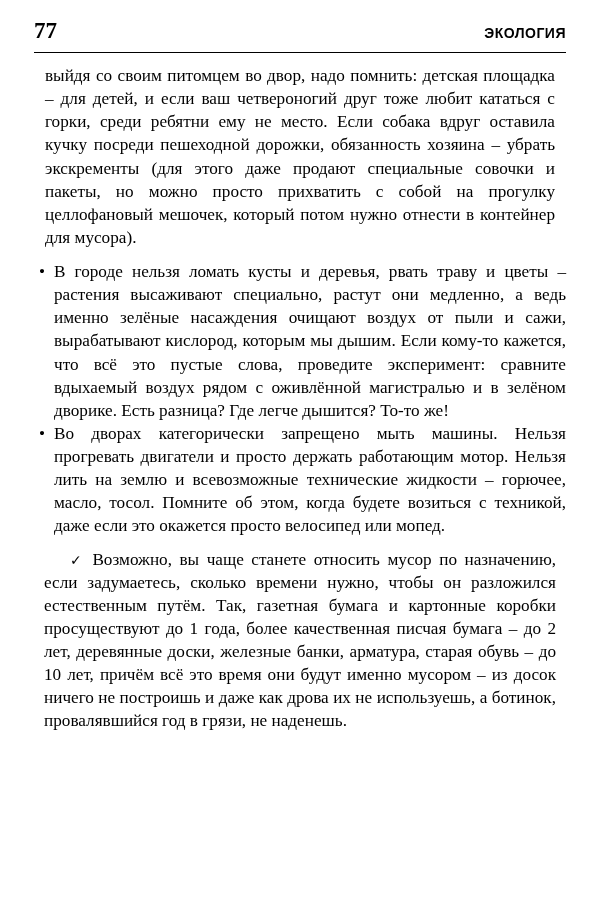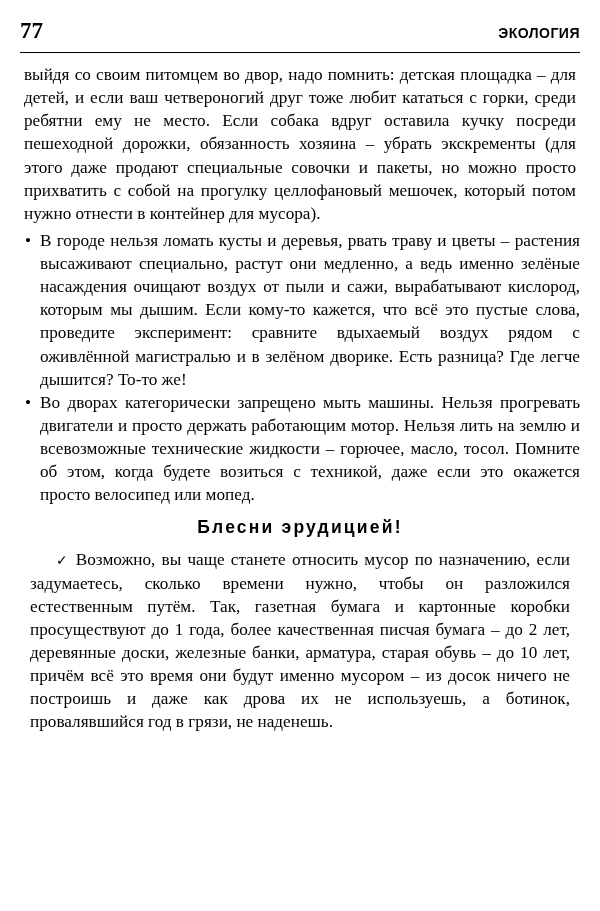--- a/index.html
+++ b/index.html
@@ -12,21 +12,21 @@
     height: 911px;
     font-family: "Liberation Serif", serif;
     color: #000000;
     overflow: hidden;
   }
   .page {
     position: relative;
     width: 600px;
     height: 884px;
     box-sizing: border-box;
-    padding: 0 20px;
+    padding: 0 34px;
   }
   .header {
     display: flex;
     align-items: baseline;
     justify-content: space-between;
     padding-top: 18px;
     padding-bottom: 6px;
   }
   .page-number {
     font-family: "Liberation Serif", serif;
@@ -44,21 +44,21 @@
     border: 0;
     border-top: 1.6px solid #000;
     margin: 2px 0 10px 0;
   }
   p.body {
     font-family: "Liberation Serif", serif;
     font-size: 17.2px;
     line-height: 1.345;
     text-align: justify;
     text-align-last: left;
-    margin: 4px;
+    margin: 11px;
     hyphens: manual;
   }
   ul.bullets {
     list-style: none;
     margin: 0;
     padding: 0;
   }
   ul.bullets li {
     position: relative;
     padding-left: 20px;
@@ -117,20 +117,19 @@
     <li>
       <span class="dot">•</span>
       <span>В городе нельзя ломать кусты и деревья, рвать траву и цветы – растения высаживают специально, растут они медленно, а ведь именно зелёные насаждения очищают воздух от пыли и сажи, вырабатывают кислород, которым мы дышим. Если кому-то кажется, что всё это пустые слова, проведите эксперимент: сравните вдыхаемый воздух рядом с оживлённой магистралью и в зелёном дворике. Есть разница? Где легче дышится? То-то же!</span>
     </li>
     <li>
       <span class="dot">•</span>
       <span>Во дворах категорически запрещено мыть машины. Нельзя прогревать двигатели и просто держать работающим мотор. Нельзя лить на землю и всевозможные технические жидкости – горючее, масло, тосол. Помните об этом, когда будете возиться с техникой, даже если это окажется просто велосипед или мопед.</span>
     </li>
   </ul>
 
-  <div class="subhead">Блесни эрудицией!</div>
 
   <p class="tick"><span class="check">✓</span> <span>Возможно, вы чаще станете относить мусор по назначению, если задумаетесь, сколько времени нужно, чтобы он разложился естественным путём. Так, газетная бумага и картонные коробки просуществуют до 1 года, более качественная писчая бумага – до 2 лет, деревянные доски, железные банки, арматура, старая обувь – до 10 лет, причём всё это время они будут именно мусором – из досок ничего не построишь и даже как дрова их не используешь, а ботинок, провалявшийся год в грязи, не наденешь.</span></p>
 
   <div class="spacer-sm"></div>
 
 
 </div>
 
 </body></html>

